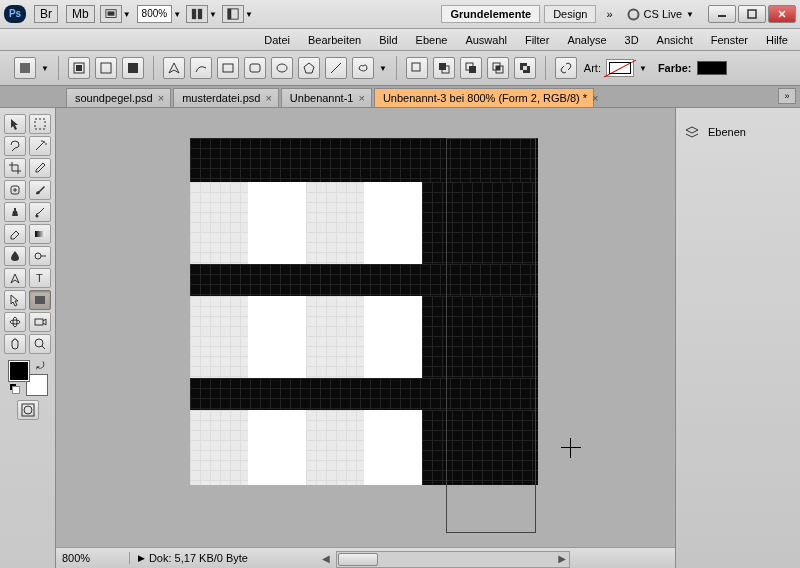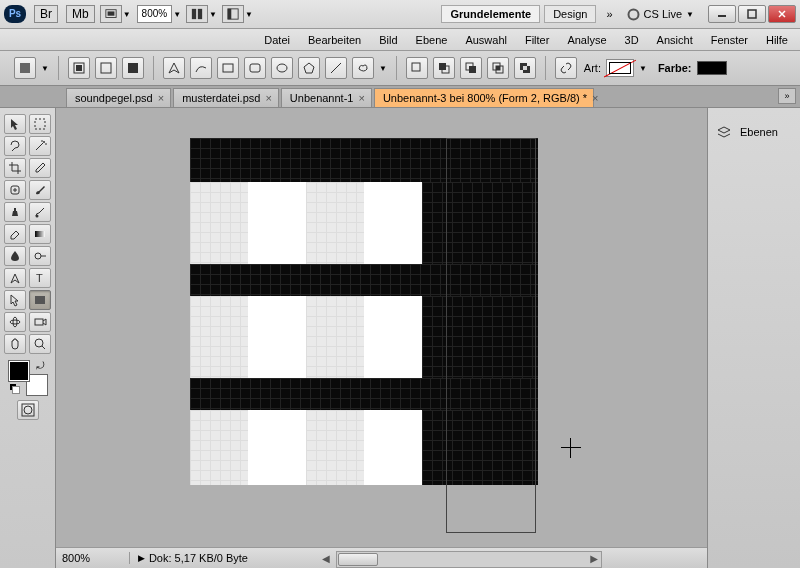--- a/index.html
+++ b/index.html
@@ -56,21 +56,21 @@
 .wh { width:58px; height:82px; background:#fff; }
 .shape-sel { position:absolute; left:390px; top:30px; width:90px; height:395px; border:1px solid #444; pointer-events:none; }
 .cross-cursor { position:absolute; left:505px; top:330px; width:20px; height:20px; pointer-events:none; }
 .cross-cursor::before{content:"";position:absolute;left:9px;top:0;width:1px;height:20px;background:#000;}
 .cross-cursor::after{content:"";position:absolute;top:9px;left:0;width:20px;height:1px;background:#000;}
 .statusbar { position:absolute; bottom:0; left:0; right:0; height:21px; background:linear-gradient(#dedede,#cacaca); border-top:1px solid #999; display:flex; align-items:center; font-size:10px; }
 .status-zoom { width:74px; padding:0 6px; border-right:1px solid #999; }
 .status-info { padding:0 8px; display:flex; align-items:center; gap:4px; }
 .hscroll { position:absolute; bottom:0; right:105px; left:280px; height:17px; background:#d0d0d0; border:1px solid #999; }
 .hscroll-thumb { position:absolute; left:1px; top:1px; height:13px; width:40px; background:linear-gradient(#f0f0f0,#ccc); border:1px solid #888; border-radius:2px; }
-.panels { width:93px; background:linear-gradient(#d8d8d8,#c5c5c5); border-left:1px solid #888; padding:10px 3px; }
+.panels { width:125px; background:linear-gradient(#d8d8d8,#c5c5c5); border-left:1px solid #888; padding:10px 3px; }
 .panel-item { display:flex; align-items:center; gap:7px; padding:5px 4px; cursor:pointer; }
 .panel-item .pic { width:18px; height:18px; display:flex; align-items:center; justify-content:center; }
 .vbar { position:absolute; top:108px; left:56px; width:10px; bottom:0; background:linear-gradient(90deg,#c7c7c7,#b8b8b8); border-right:1px solid #999; }
 </style>
 </head>
 <body>
 
 <div class="titlebar">
   <div class="ps-logo">Ps</div>
   <div class="tb-box">Br</div>

